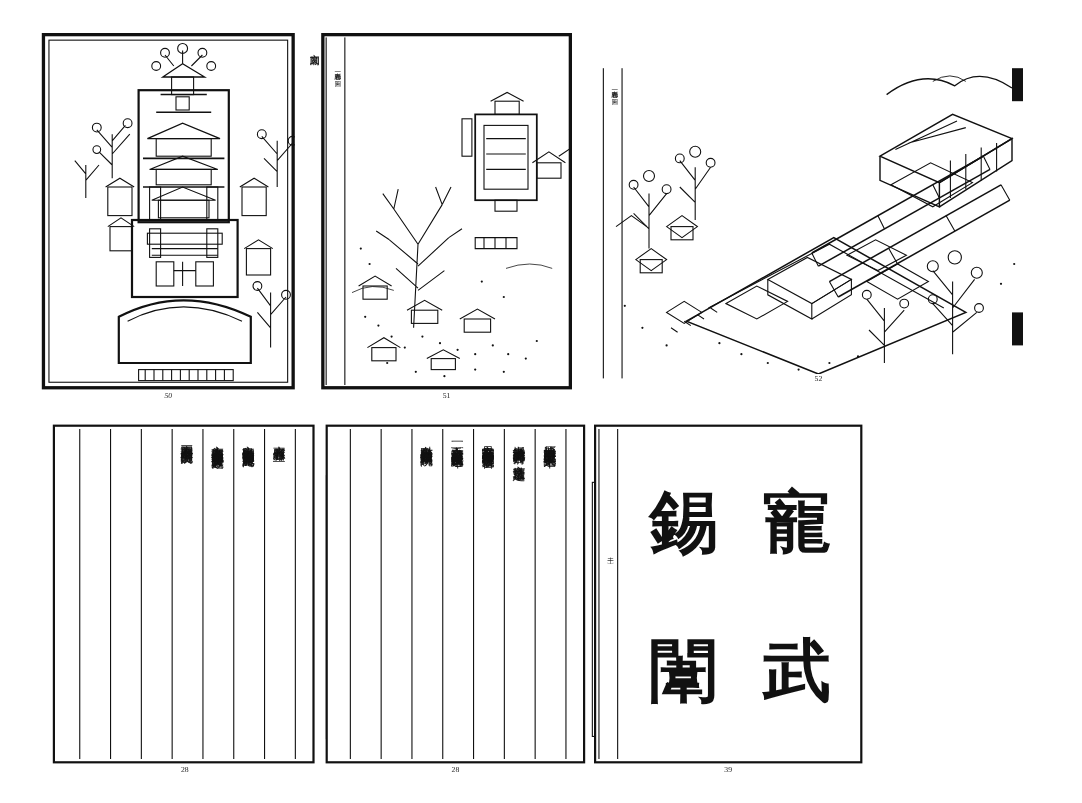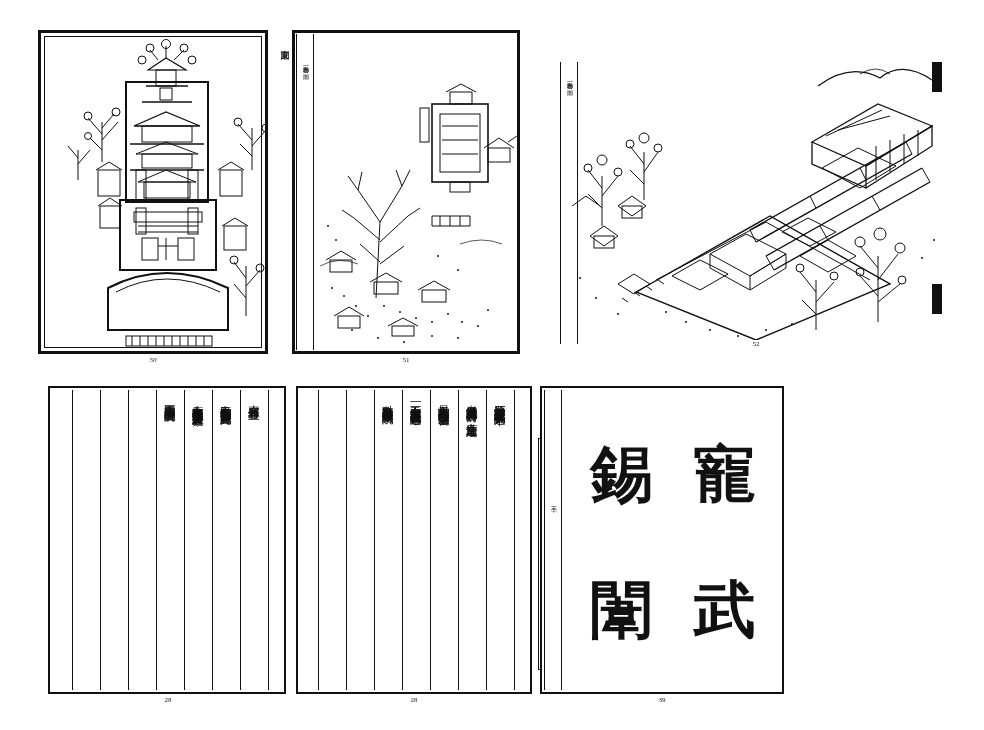--- a/index.html
+++ b/index.html
@@ -165,21 +165,21 @@
           <circle cx="166" cy="240" r="1"></circle>
       </g>
 
       <path d="M28 236 Q46 226 66 234" stroke-width="0.7"></path>
       <path d="M168 214 Q190 206 210 214" stroke-width="0.7"></path>
     </g>
   </svg>
   <div class="pagenum" style="left:94px;top:326px;">51</div>
 </div>
 
-<div class="page" style="left:560px;top:40px;width:390px;height:310px;padding-left:12px;">
+<div class="page" style="left:548px;top:40px;width:390px;height:310px;padding-left:12px;">
   <div class="sideband" style="left:0px;top:22px;width:18px;height:282px;">
     <div class="tinyvert" style="margin:16px auto 0 auto;width:8px;">縣志卷一 圖</div>
   </div>
   <div class="mark" style="left:372px;top:22px;width:10px;height:30px;"></div>
   <div class="mark" style="left:372px;top:244px;width:10px;height:30px;"></div>
 
   <svg width="390" height="300" style="position:absolute;left:0;top:0;">
     <g stroke="#111" fill="none" stroke-width="1">
 
       <path d="M258 46 Q290 22 320 38 Q342 20 372 40" stroke-width="1.2"></path>

